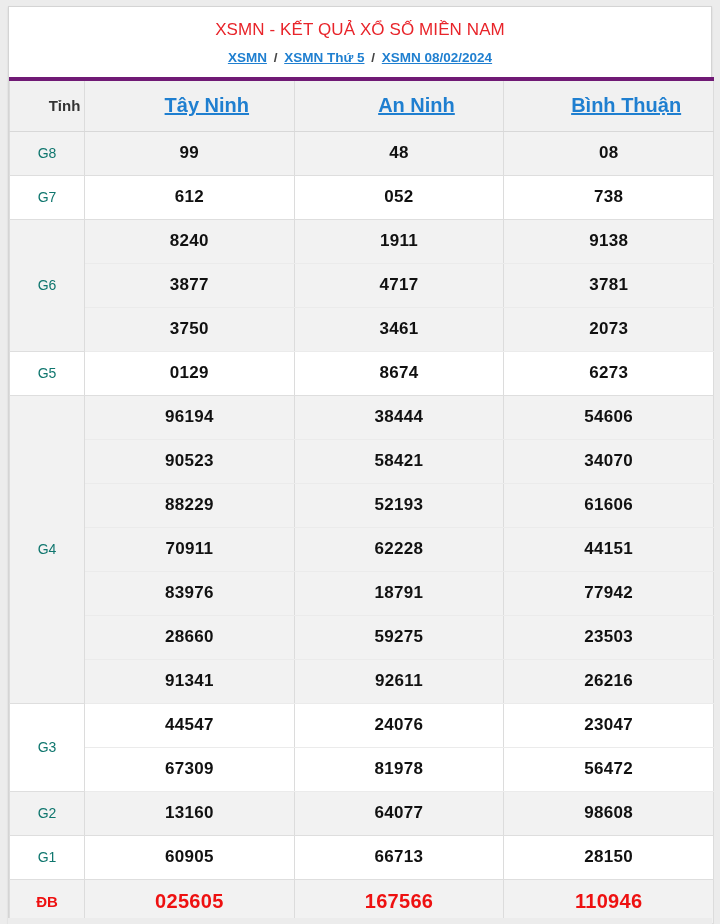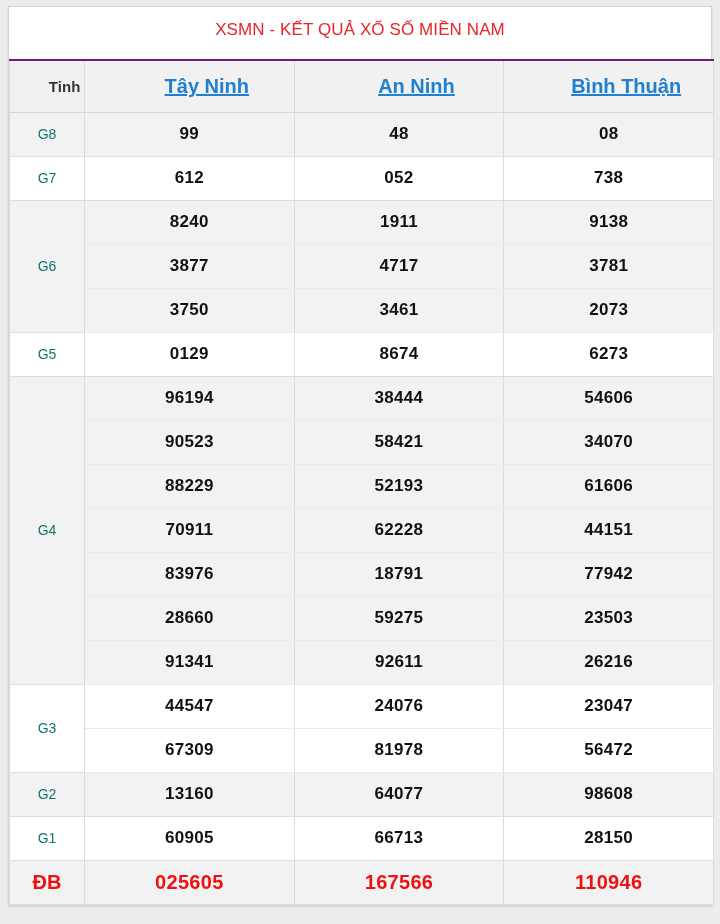--- a/index.html
+++ b/index.html
@@ -66,21 +66,21 @@
 
   table.res th, table.res td {
     border: 1px solid #e2e2e2;
     border-left-color: #dcdcdc;
     border-right-color: #dcdcdc;
     text-align: center;
     vertical-align: middle;
   }
   table.res thead th {
     background: #f1f1f1;
-    border-top: 2px solid #701a75;
+    border-top: 4px solid #701a75;
     border-bottom: 1px solid #d8d8d8;
     height: 52px;
     font-size: 15px;
     padding-left: 36px;
   }
   th.hd-label { color: #333; font-weight: bold; font-size: 14.5px; }
   th.hd-prov a {
     color: #1f7fd0;
     text-decoration: underline;
     font-weight: bold;
@@ -103,40 +103,47 @@
   tr.shade td { background: #f2f2f2; }
   tr.plain td { background: #ffffff; }
   
   tr.sub td.num { border-top-color: #ebebeb; border-bottom-color: #ebebeb; }
   tr.grp-first td { border-top: 1px solid #dedede; }
   tr.grp-last  td { border-bottom: 1px solid #dedede; }
 
   td.lbl.span { border-top: 1px solid #dedede; border-bottom: 1px solid #dedede; }
 
   
-  td.db-lbl { color: #ee1111; font-weight: bold; font-size: 20px; }
+  td.db-lbl { color: #ee1111; font-weight: bold; font-size: 15px; }
   td.db-num { color: #ee1111; font-weight: bold; font-size: 20px; }
 
   .bottom-strip {
     position: absolute;
     left: 8px;
     right: 8px;
     top: 918px;
     height: 6px;
     background: #ececec;
   }
 </style>
 </head>
 <body>
 
 <div id="page">
   <div class="card">
 
     <div class="head-block">
       <div class="title">XSMN - KẾT QUẢ XỔ SỐ MIỀN NAM</div>
+      <div class="crumbs">
+        <a href="#">XSMN</a>
+        <span class="sep">/</span>
+        <a href="#">XSMN Thứ 5</a>
+        <span class="sep">/</span>
+        <a href="#">XSMN 08/02/2024</a>
+      </div>
     </div>
 
     <table class="res">
       <colgroup>
         <col class="c-label">
           <col class="c-prov">
           <col class="c-prov">
           <col class="c-prov">
       </colgroup>
       <thead>

